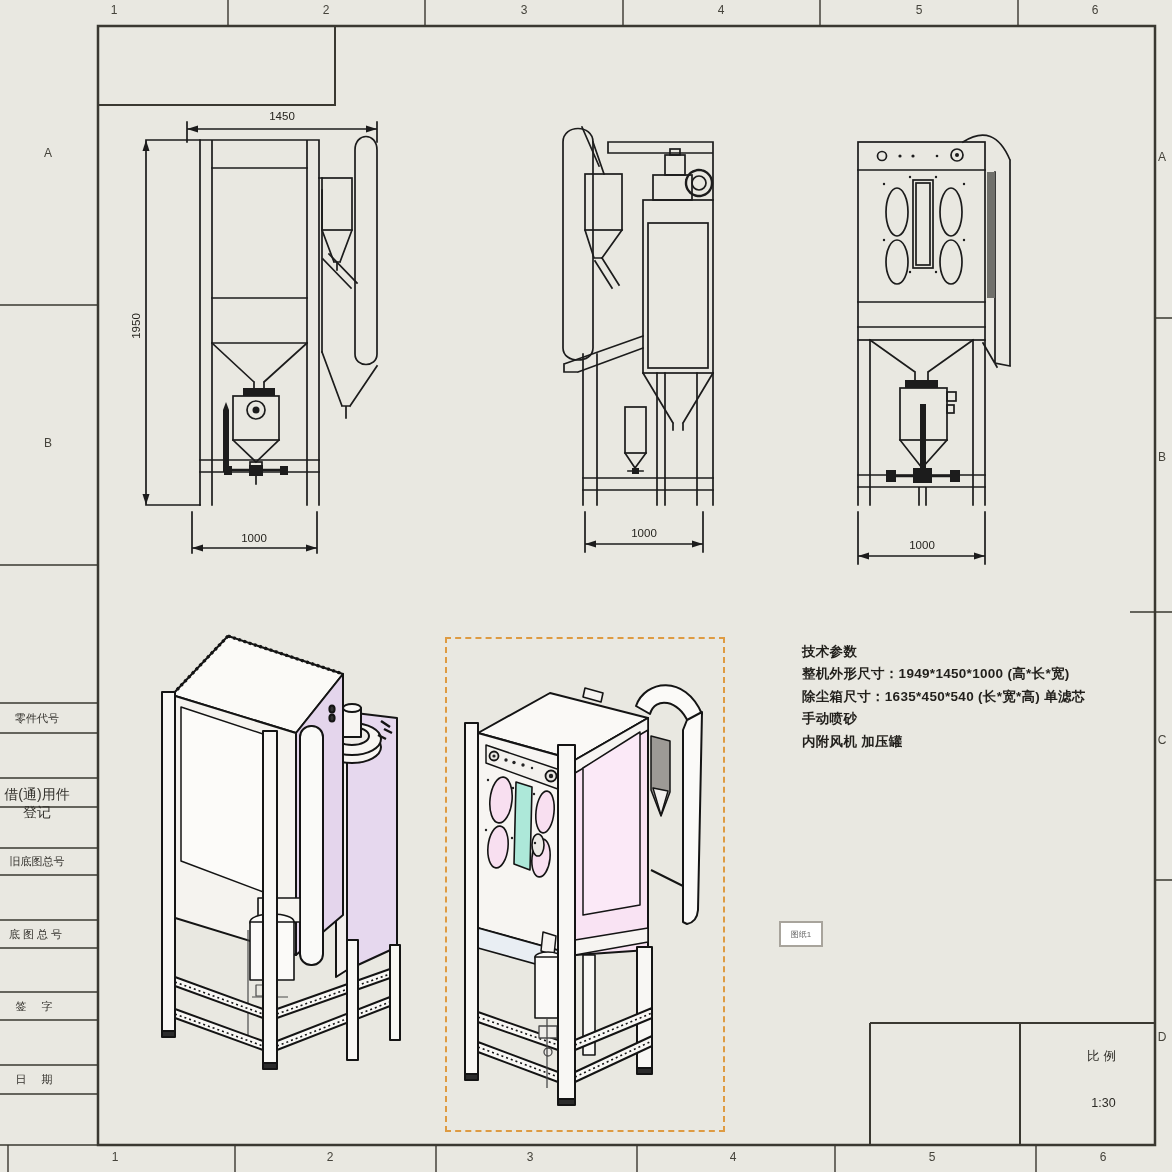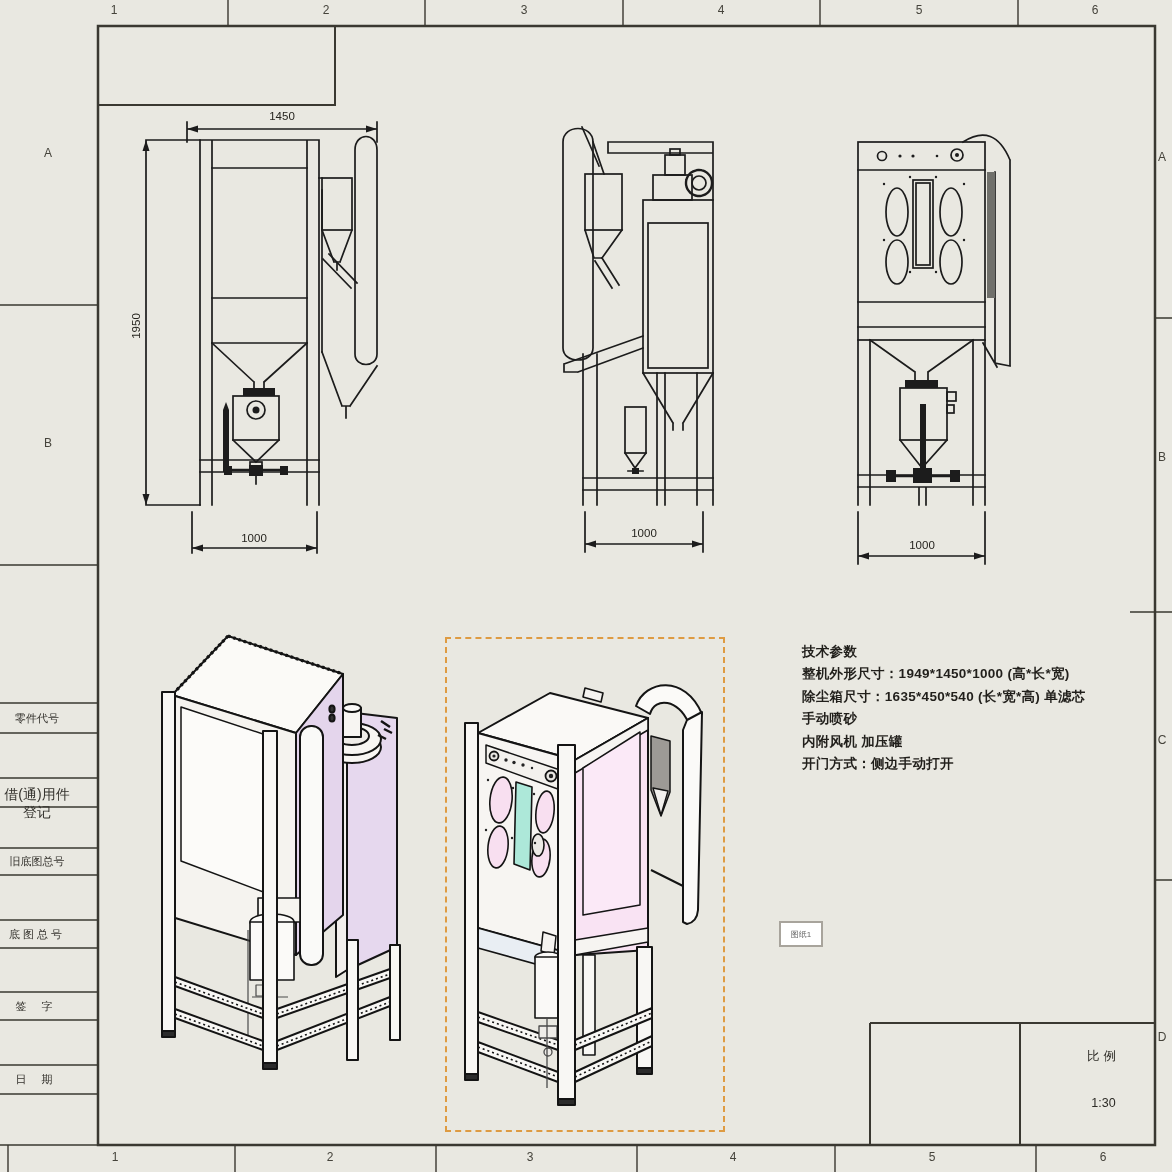--- a/index.html
+++ b/index.html
@@ -62,21 +62,20 @@
 
 <div class="scalelab" style="top:1048px;letter-spacing:4px">比例</div>
 <div class="scalelab" style="top:1096px">1:30</div>
 
 <div class="tech">
   <div>技术参数</div>
   <div>整机外形尺寸：1949*1450*1000 (高*长*宽)</div>
   <div>除尘箱尺寸：1635*450*540 (长*宽*高) 单滤芯</div>
   <div>手动喷砂</div>
   <div>内附风机 加压罐</div>
-  <div>开门方式：侧边手动打开</div>
 </div>
 
 <svg class="abs" style="left:130px;top:104px" width="292" height="468" viewBox="0 0 292 468">
   <g stroke="#1c1c1c" stroke-width="1.7" fill="none" stroke-linecap="square">
     <path d="M57,38 V18 M247,38 V18 M57,25 H247"></path>
     <path d="M16,36 H70 M16,401 H70 M16,36 V401"></path>
     <path d="M70,36 H189 M70,36 V401 M82,36 V401 M177,36 V401 M189,36 V401"></path>
     <path d="M82,64 H177 M82,194 H177 M82,239 H177"></path>
     <path d="M82,239 L124,278 M177,239 L134,278 M124,278 V284 M134,278 V284"></path>
     <rect x="103" y="292" width="46" height="44"></rect>

